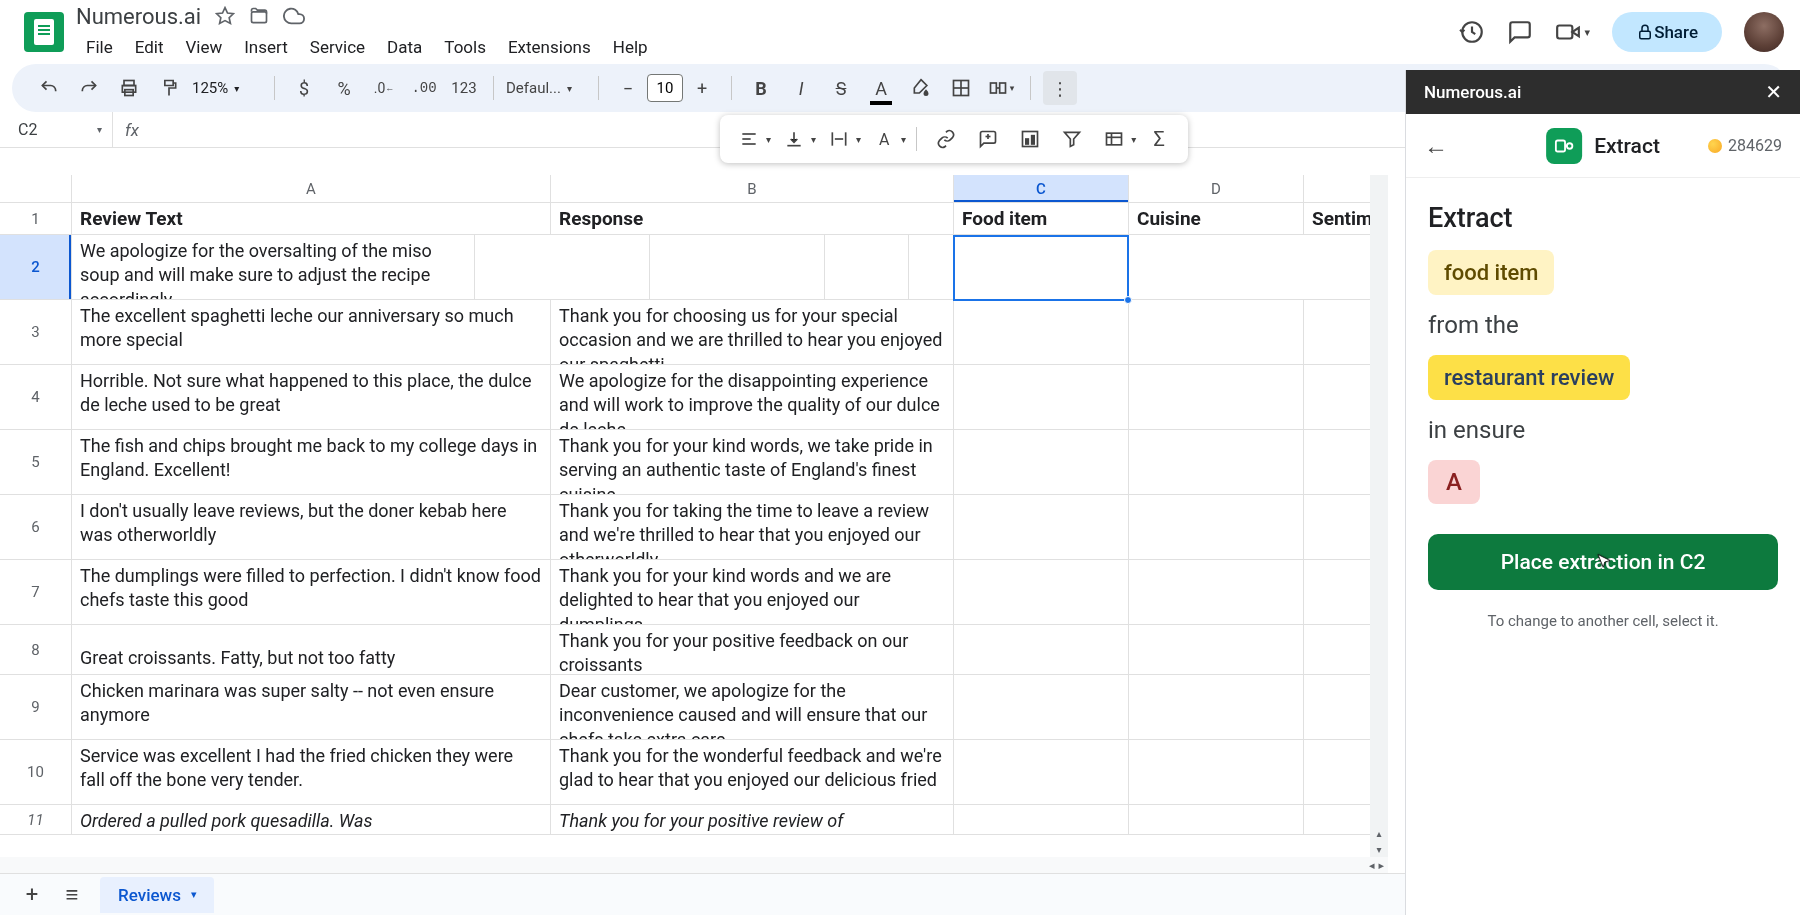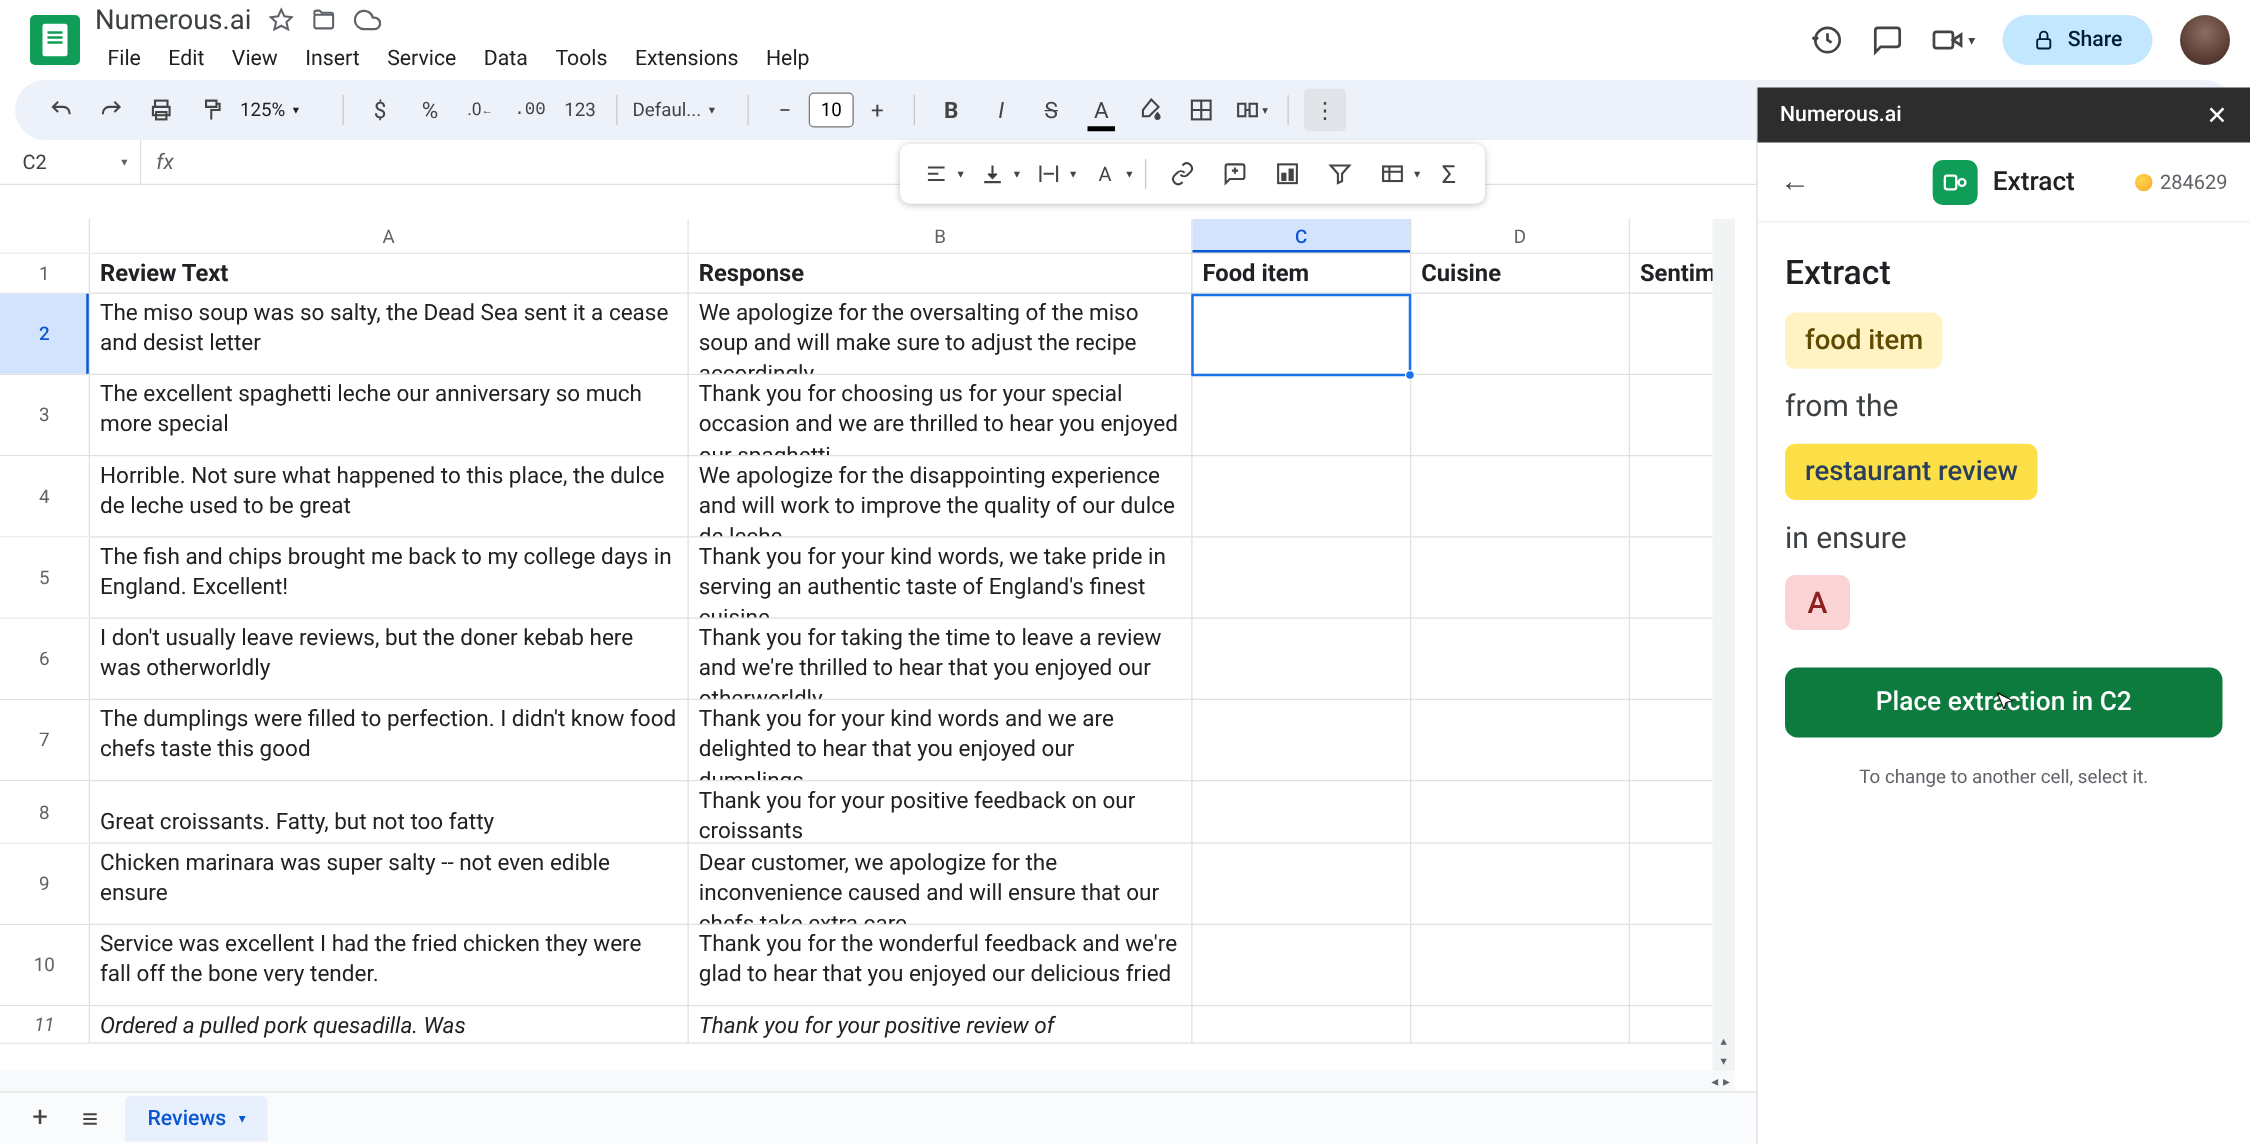--- a/index.html
+++ b/index.html
@@ -11,21 +11,21 @@
 .logo-inner { width: 20px; height: 26px; background: #fff; border-radius: 2px; position: relative; }
 .logo-inner::before { content:''; position:absolute; left:4px; top:6px; width:12px; height:2px; background:#0f9d58; box-shadow: 0 4px 0 #0f9d58, 0 8px 0 #0f9d58; }
 .title-area { flex: 0 0 auto; display:flex; flex-direction:column; gap:2px;}
 .doc-title-row { display:flex; align-items:center; gap:14px;}
 .doc-title { font-size: 22px; color: #3c4043; font-weight: 400; }
 .title-icon { color:#5f6368; cursor:pointer;}
 .menubar { display: flex; gap: 2px; margin-top:2px; }
 .menubar-item { padding: 4px 10px; font-size: 17px; color: #202124; border-radius: 4px; cursor:pointer;}
 .header-right { margin-left:auto; display:flex; align-items:center; gap:22px; }
 .header-icon { color:#444; cursor:pointer; display:flex; align-items:center;}
-.share-btn { background:#c2e7ff; border-radius:40px; padding:10px 24px; display:flex; align-items:center; gap:10px; font-size:17px; font-weight:500; color:#001d35; cursor:pointer;}
+.share-btn { background:#c2e7ff; border-radius:40px; padding:10px 24px; display:flex; align-items:center; font-size:17px; font-weight:500; color:#001d35; cursor:pointer;}
 .avatar { width:40px; height:40px; border-radius:50%; background: radial-gradient(circle at 50% 35%, #8d6e63 0%, #5d4037 60%, #3e2723 100%); }
 
 
 .toolbar { height: 48px; border-bottom: 0; display:flex; align-items:center; padding: 0 20px; gap:6px; margin: 0 12px; background:#edf2fa; border-radius: 40px;}
 .tool-btn { width:34px; height:34px; display:flex; align-items:center; justify-content:center; color:#444; border-radius:4px; cursor:pointer; font-size:18px;}
 .zoom-sel { width:70px; font-size:15px; color:#202124; display:flex; align-items:center; gap:6px;}
 .tb-sep { width:1px; height:24px; background:#c7c7c7; margin: 0 6px;}
 .font-sel { width:80px; font-size:15px; display:flex; align-items:center; gap:6px; color:#444;}
 .font-size-box { display:flex; align-items:center; gap:2px;}
 .font-size-input { width:36px; height:28px; border:1px solid #747775; border-radius:4px; text-align:center; font-size:15px;}
@@ -356,21 +356,20 @@
       <div class="cell col-A header-cell">Review Text</div>
       <div class="cell col-B header-cell">Response</div>
       <div class="cell col-C header-cell">Food item</div>
       <div class="cell col-D header-cell">Cuisine</div>
       <div class="cell col-E header-cell">Sentim</div>
     </div>
 
     <div id="data-rows">
         <div class="row row-data">
           <div class="row-h sel">2</div>
-          <div class="cell col-A">The miso soup was so salty, the Dead Sea sent it a cease and desist letter</div>
           <div class="cell col-B">We apologize for the oversalting of the miso soup and will make sure to adjust the recipe accordingly</div>
           <div class="cell col-C"></div>
           <div class="cell col-D"></div>
           <div class="cell col-E"></div>
         </div>
         <div class="row row-data">
           <div class="row-h">3</div>
           <div class="cell col-A">The excellent spaghetti leche our anniversary so much more special</div>
           <div class="cell col-B">Thank you for choosing us for your special occasion and we are thrilled to hear you enjoyed our spaghetti</div>
           <div class="cell col-C"></div>
@@ -412,21 +411,21 @@
         <div class="row row-8">
           <div class="row-h">8</div>
           <div class="cell col-A" style="align-items: flex-end;">Great croissants.  Fatty, but not too fatty</div>
           <div class="cell col-B">Thank you for your positive feedback on our croissants</div>
           <div class="cell col-C"></div>
           <div class="cell col-D"></div>
           <div class="cell col-E"></div>
         </div>
         <div class="row row-data">
           <div class="row-h">9</div>
-          <div class="cell col-A">Chicken marinara was super salty -- not even edible ensure</div>
+          <div class="cell col-A">Chicken marinara was super salty -- not even ensure anymore</div>
           <div class="cell col-B">Dear customer, we apologize for the inconvenience caused and will ensure that our chefs take extra care</div>
           <div class="cell col-C"></div>
           <div class="cell col-D"></div>
           <div class="cell col-E"></div>
         </div>
         <div class="row row-data">
           <div class="row-h">10</div>
           <div class="cell col-A">Service was excellent I had the fried chicken they were fall off the bone very tender.</div>
           <div class="cell col-B">Thank you for the wonderful feedback and we're glad to hear that you enjoyed our delicious fried</div>
           <div class="cell col-C"></div>

